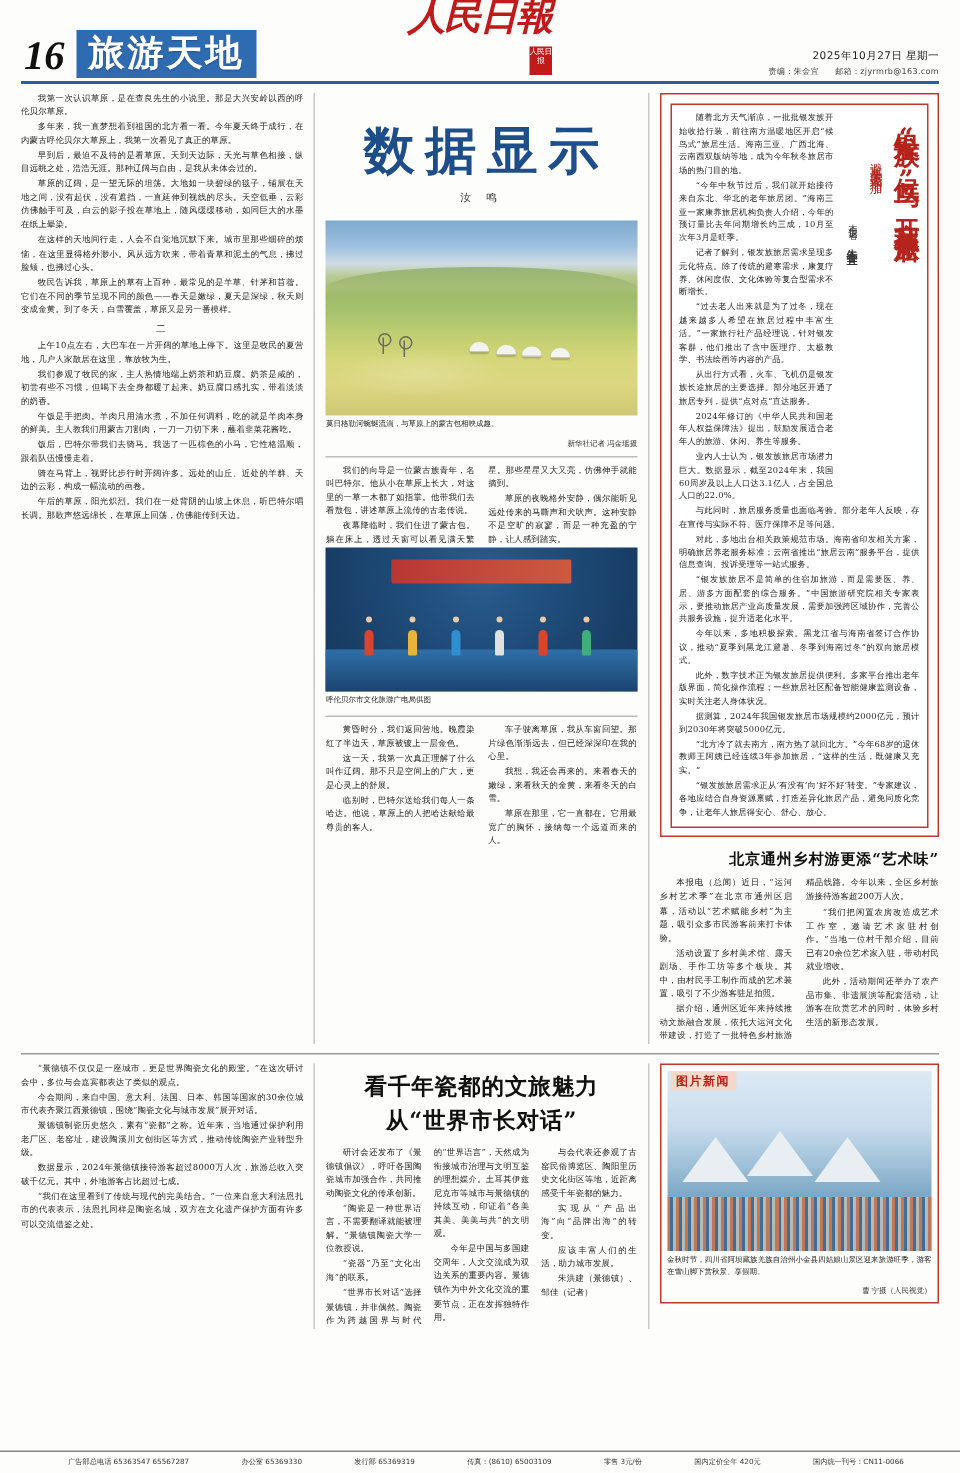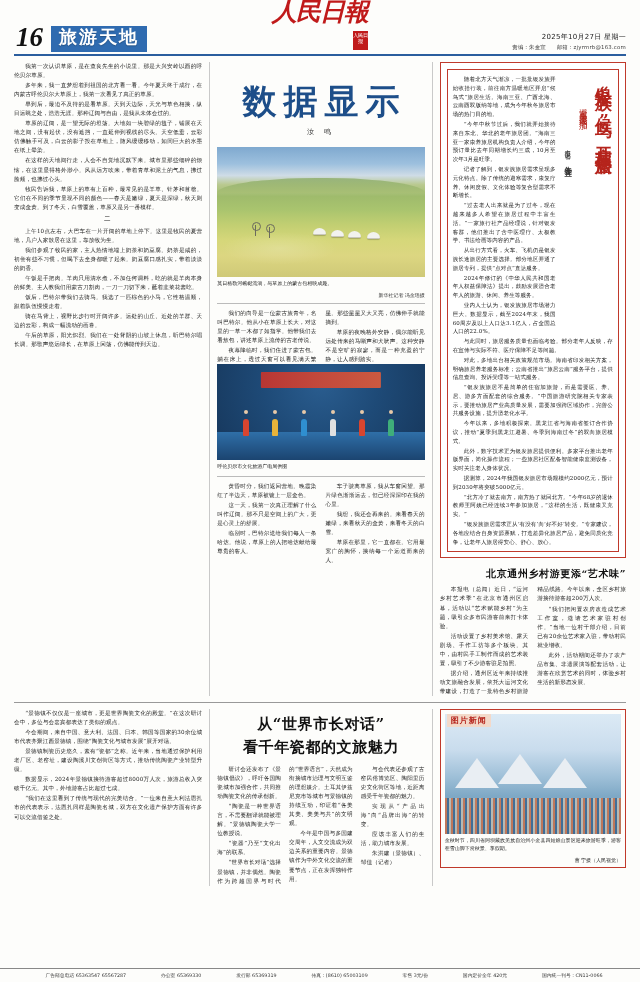--- a/index.html
+++ b/index.html
@@ -22,22 +22,22 @@
   }
   .mast-left { display: flex; align-items: flex-end; gap: 4px; }
   .page-num {
     font-family: "Liberation Serif", serif;
     font-style: italic; font-weight: bold;
     font-size: 27px; color: #111; line-height: 1;
     padding: 0 4px 1px 2px;
   }
   .section-badge {
     background: #2f6bb0; color: #fff;
-    font-family: Liberation Mono, monospace;
-    font-weight: bold; font-size: 18px;
+    font-family: Liberation Sans, sans-serif;
+    font-weight: bold; font-size: 24px;
     letter-spacing: 2px;
     padding: 3px 8px 4px 8px;
     line-height: 1.05;
     text-shadow: 0 1px 1px rgba(0,0,0,.25);
   }
   .mast-logo {
     position: absolute; left: 50%; transform: translateX(-50%);
     bottom: 4px; display: flex; align-items: flex-end; gap: 7px; flex-direction: column;
   }
   .logo-cn {
@@ -435,22 +435,22 @@
           <p>景德镇制瓷历史悠久，素有“瓷都”之称。近年来，当地通过保护利用老厂区、老窑址，建设陶溪川文创街区等方式，推动传统陶瓷产业转型升级。</p>
           <p>数据显示，2024年景德镇接待游客超过8000万人次，旅游总收入突破千亿元。其中，外地游客占比超过七成。</p>
           <p>“我们在这里看到了传统与现代的完美结合。”一位来自意大利法恩扎市的代表表示，法恩扎同样是陶瓷名城，双方在文化遗产保护方面有许多可以交流借鉴之处。</p>
         </div>
     </div>
 
     <div class="vrule"></div>
 
     <div style="width:222px;padding:0 7px">
       <h2 class="head3">
+        <div>看千年瓷都的文旅魅力</div>
         <div>从“世界市长对话”</div>
-        <div>看千年瓷都的文旅魅力</div>
       </h2>
       <div class="bodytext three-col" id="cer-mid">
           <p>研讨会还发布了《景德镇倡议》，呼吁各国陶瓷城市加强合作，共同推动陶瓷文化的传承创新。</p>
           <p>“陶瓷是一种世界语言，不需要翻译就能被理解。”景德镇陶瓷大学一位教授说。</p>
           <p>“瓷器”乃至“文化出海”的联系。</p>
           <p>“世界市长对话”选择景德镇，并非偶然。陶瓷作为跨越国界与时代的“世界语言”，天然成为衔接城市治理与文明互鉴的理想媒介。土耳其伊兹尼克市等城市与景德镇的持续互动，印证着“各美其美、美美与共”的文明观。</p>
           <p>今年是中国与多国建交周年，人文交流成为双边关系的重要内容。景德镇作为中外文化交流的重要节点，正在发挥独特作用。</p>
           <p>与会代表还参观了古窑民俗博览区、陶阳里历史文化街区等地，近距离感受千年瓷都的魅力。</p>
           <p>实现从“产品出海”向“品牌出海”的转变。</p>
           <p>应该丰富人们的生活，助力城市发展。</p>

